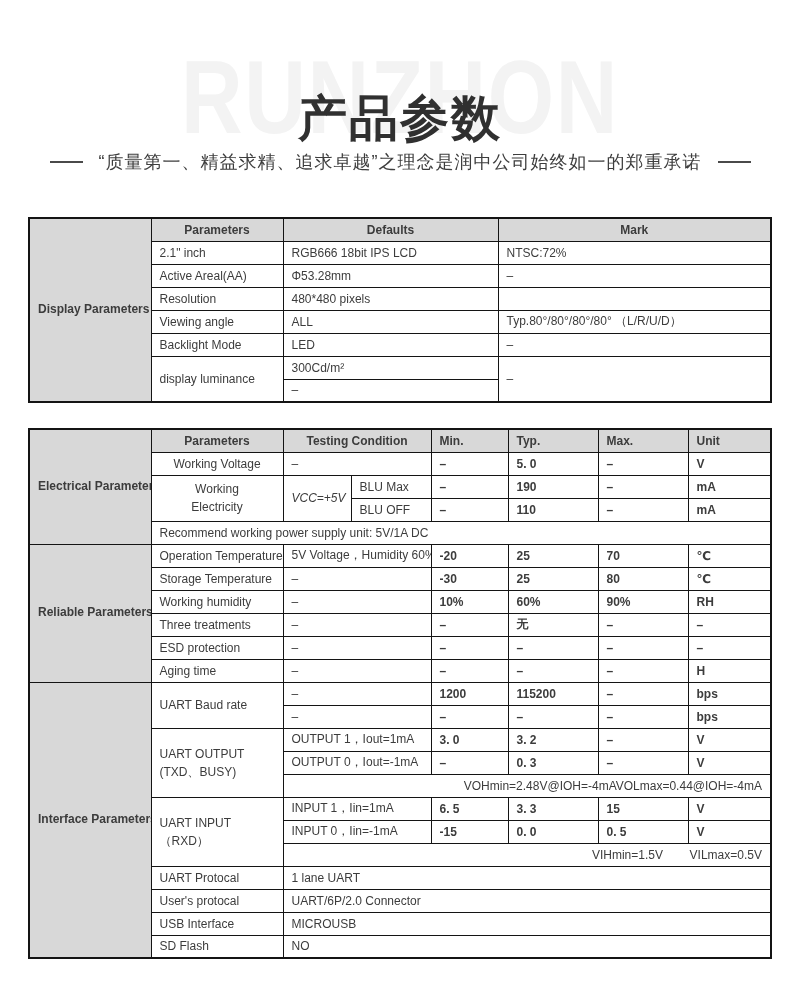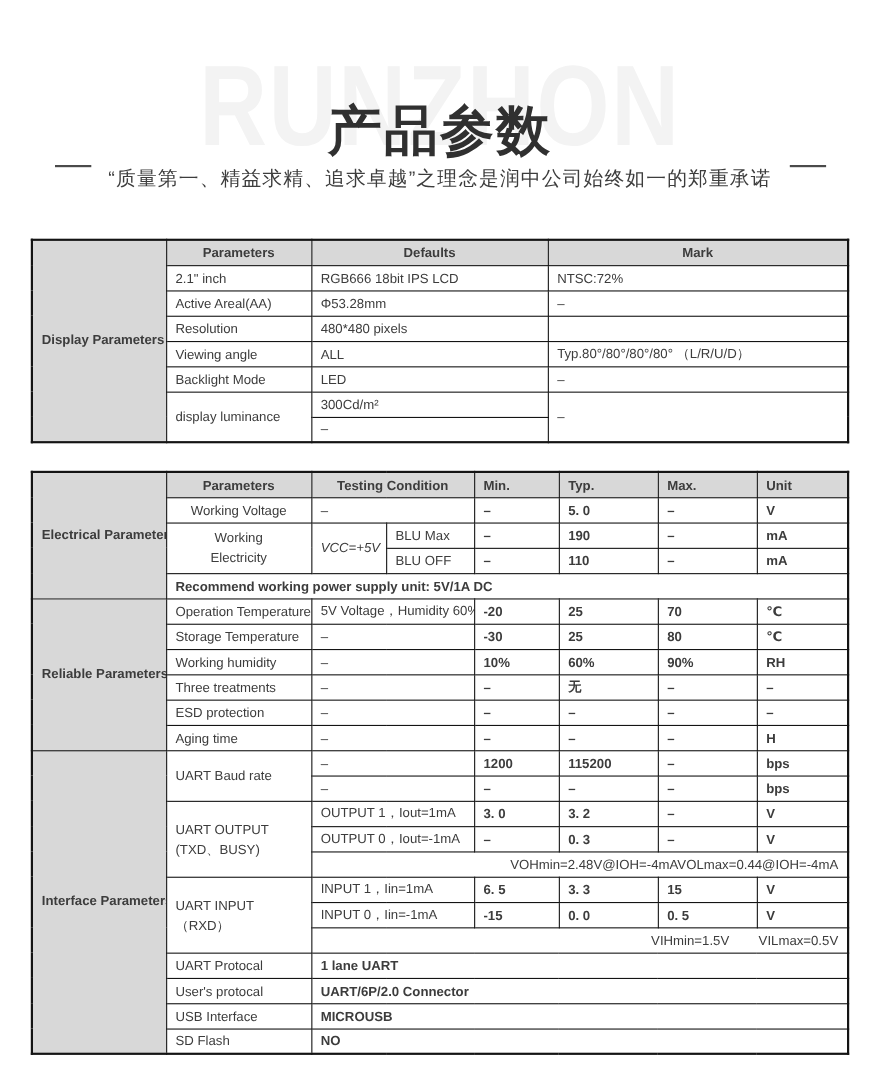--- a/index.html
+++ b/index.html
@@ -21,21 +21,21 @@
     color:var(--watermark); letter-spacing:2px;
     transform:scaleX(.82); z-index:0; user-select:none;
   }
   .page-title{
     position:absolute; top:86px; left:0; width:100%;
     text-align:center; font-size:49px; font-weight:bold;
     color:var(--title); z-index:1; letter-spacing:2px;
   }
   .subtitle-row{
     position:absolute; top:150px; left:0; width:100%;
-    display:flex; align-items:flex-start; justify-content:center;
+    display:flex; align-items:center; justify-content:center;
     gap:16px; z-index:1;
   }
   .subtitle-line{width:33px; height:2px; background:#4a4a4a;}
   .subtitle-text{font-size:18px; color:#3d3d3d; letter-spacing:1px;}
   
   table.spec{
     border-collapse:collapse; table-layout:fixed; width:744px;
     margin:0 0 0 28px; border:2px solid var(--border);
   }
   .gap{height:25px;}
@@ -56,21 +56,21 @@
     background:var(--header-bg); font-weight:bold; font-size:15px;
     color:#121212; text-align:left; white-space:normal; line-height:1.3;
   }
   td.param{color:#585858; font-size:11px;}
   td.param2{color:#585858; font-size:11px; line-height:1.5;}
   td.center{text-align:center;}
   td.cond{color:#4f4f4f; font-size:11px;}
   td.ital{font-style:italic; color:#4a4a4a; font-size:11px; text-align:center;}
   td.val{font-weight:bold; color:#1d1d1d; font-size:12px;}
   td.unit{font-weight:bold; color:#1d1d1d; font-size:11px;}
-  td.note{color:#333; font-size:12px;font-weight:bold;}
+  td.note{color:#333; font-size:12px;}
   td.subnote{color:#575757; font-size:11px;text-align:right;}
   td.dash{color:#3c3c3c;}
 </style>
 </head>
 <body>
 
 <div class="page-header">
   <div class="watermark">RUNZHON</div>
   <div class="page-title">产品参数</div>
   <div class="subtitle-row">

